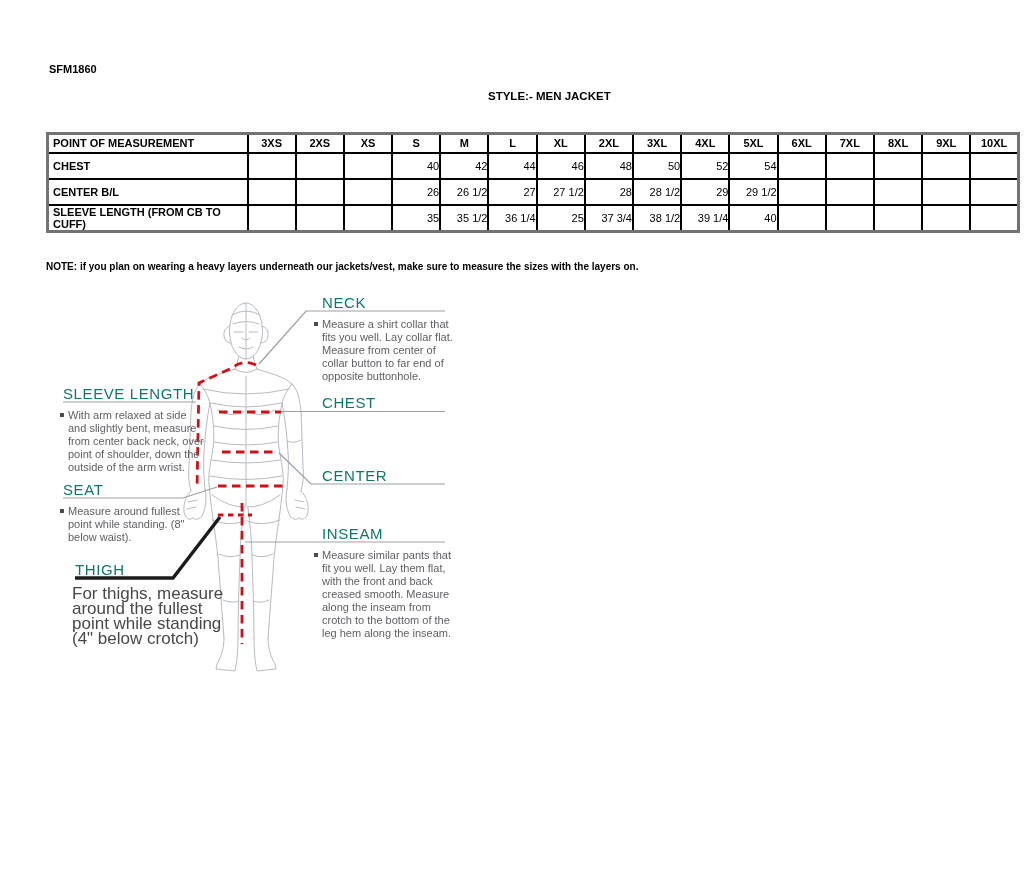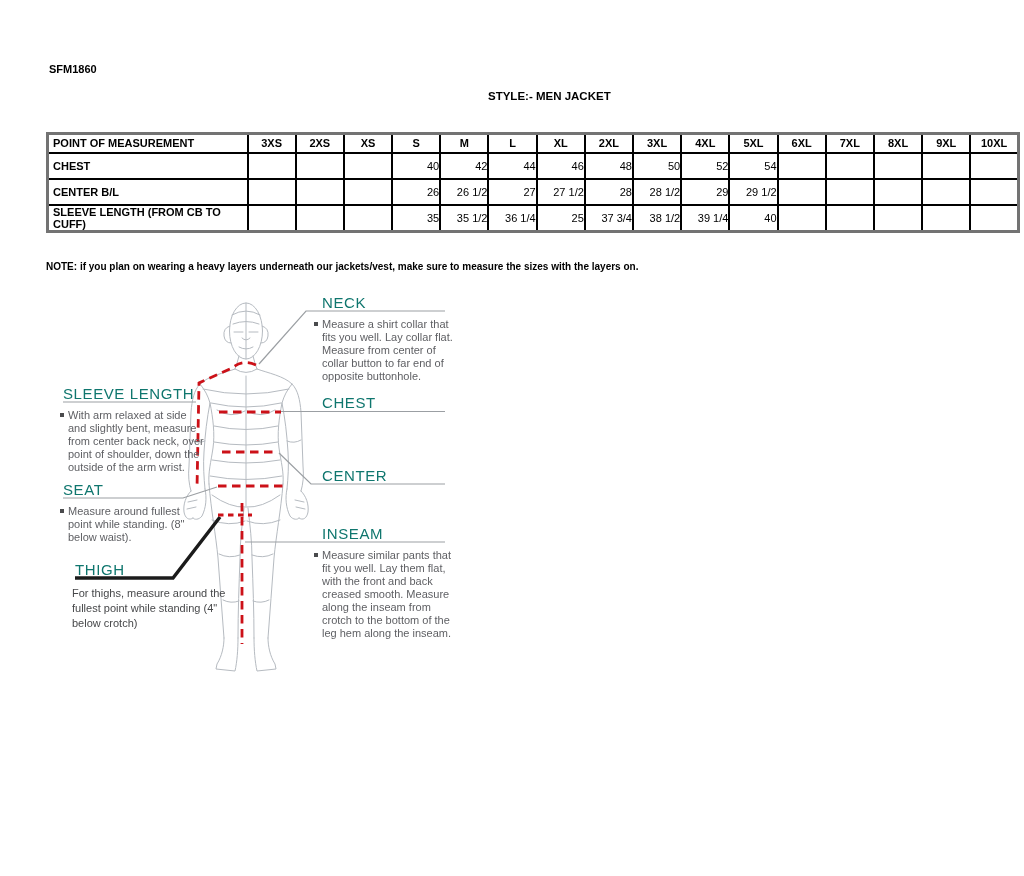--- a/index.html
+++ b/index.html
@@ -27,21 +27,21 @@
   .mhead { font-size:15px; line-height:16px; letter-spacing:0.6px; color:#0f766e; white-space:nowrap; }
   .mdesc { margin-top:7px; display:flex; gap:4px; font-size:11px; line-height:13px; color:#5e5f63; }
   .mdesc .blt { flex:none; width:4px; height:4px; background:#4a4b4d; margin-top:4px; }
   .mlabel.right { left:266px; width:148px; }
   .mlabel.right .mhead { padding-left:16px; }
   .mlabel.right .mdesc { padding-left:8px; }
   .mlabel.left { left:15px; width:150px; }
   .mlabel.left .mhead { padding-left:8px; }
   .mlabel.left .mdesc { padding-left:5px; }
   .mlabel.thigh { left:27px; width:165px; }
-  .mlabel.thigh .mdesc { color:#47484a; font-size:11px; line-height:15px; margin-top:8px; }
+  .mlabel.thigh .mdesc { color:#47484a; font-size:17px; line-height:15px; margin-top:8px; }
 </style>
 </head>
 <body>
 
 <div class="abs doc-title">STYLE:- MEN JACKET</div>
 <div class="abs doc-code">SFM1860</div>
 
 <table class="size">
   <colgroup>
     <col style="width:200px">

